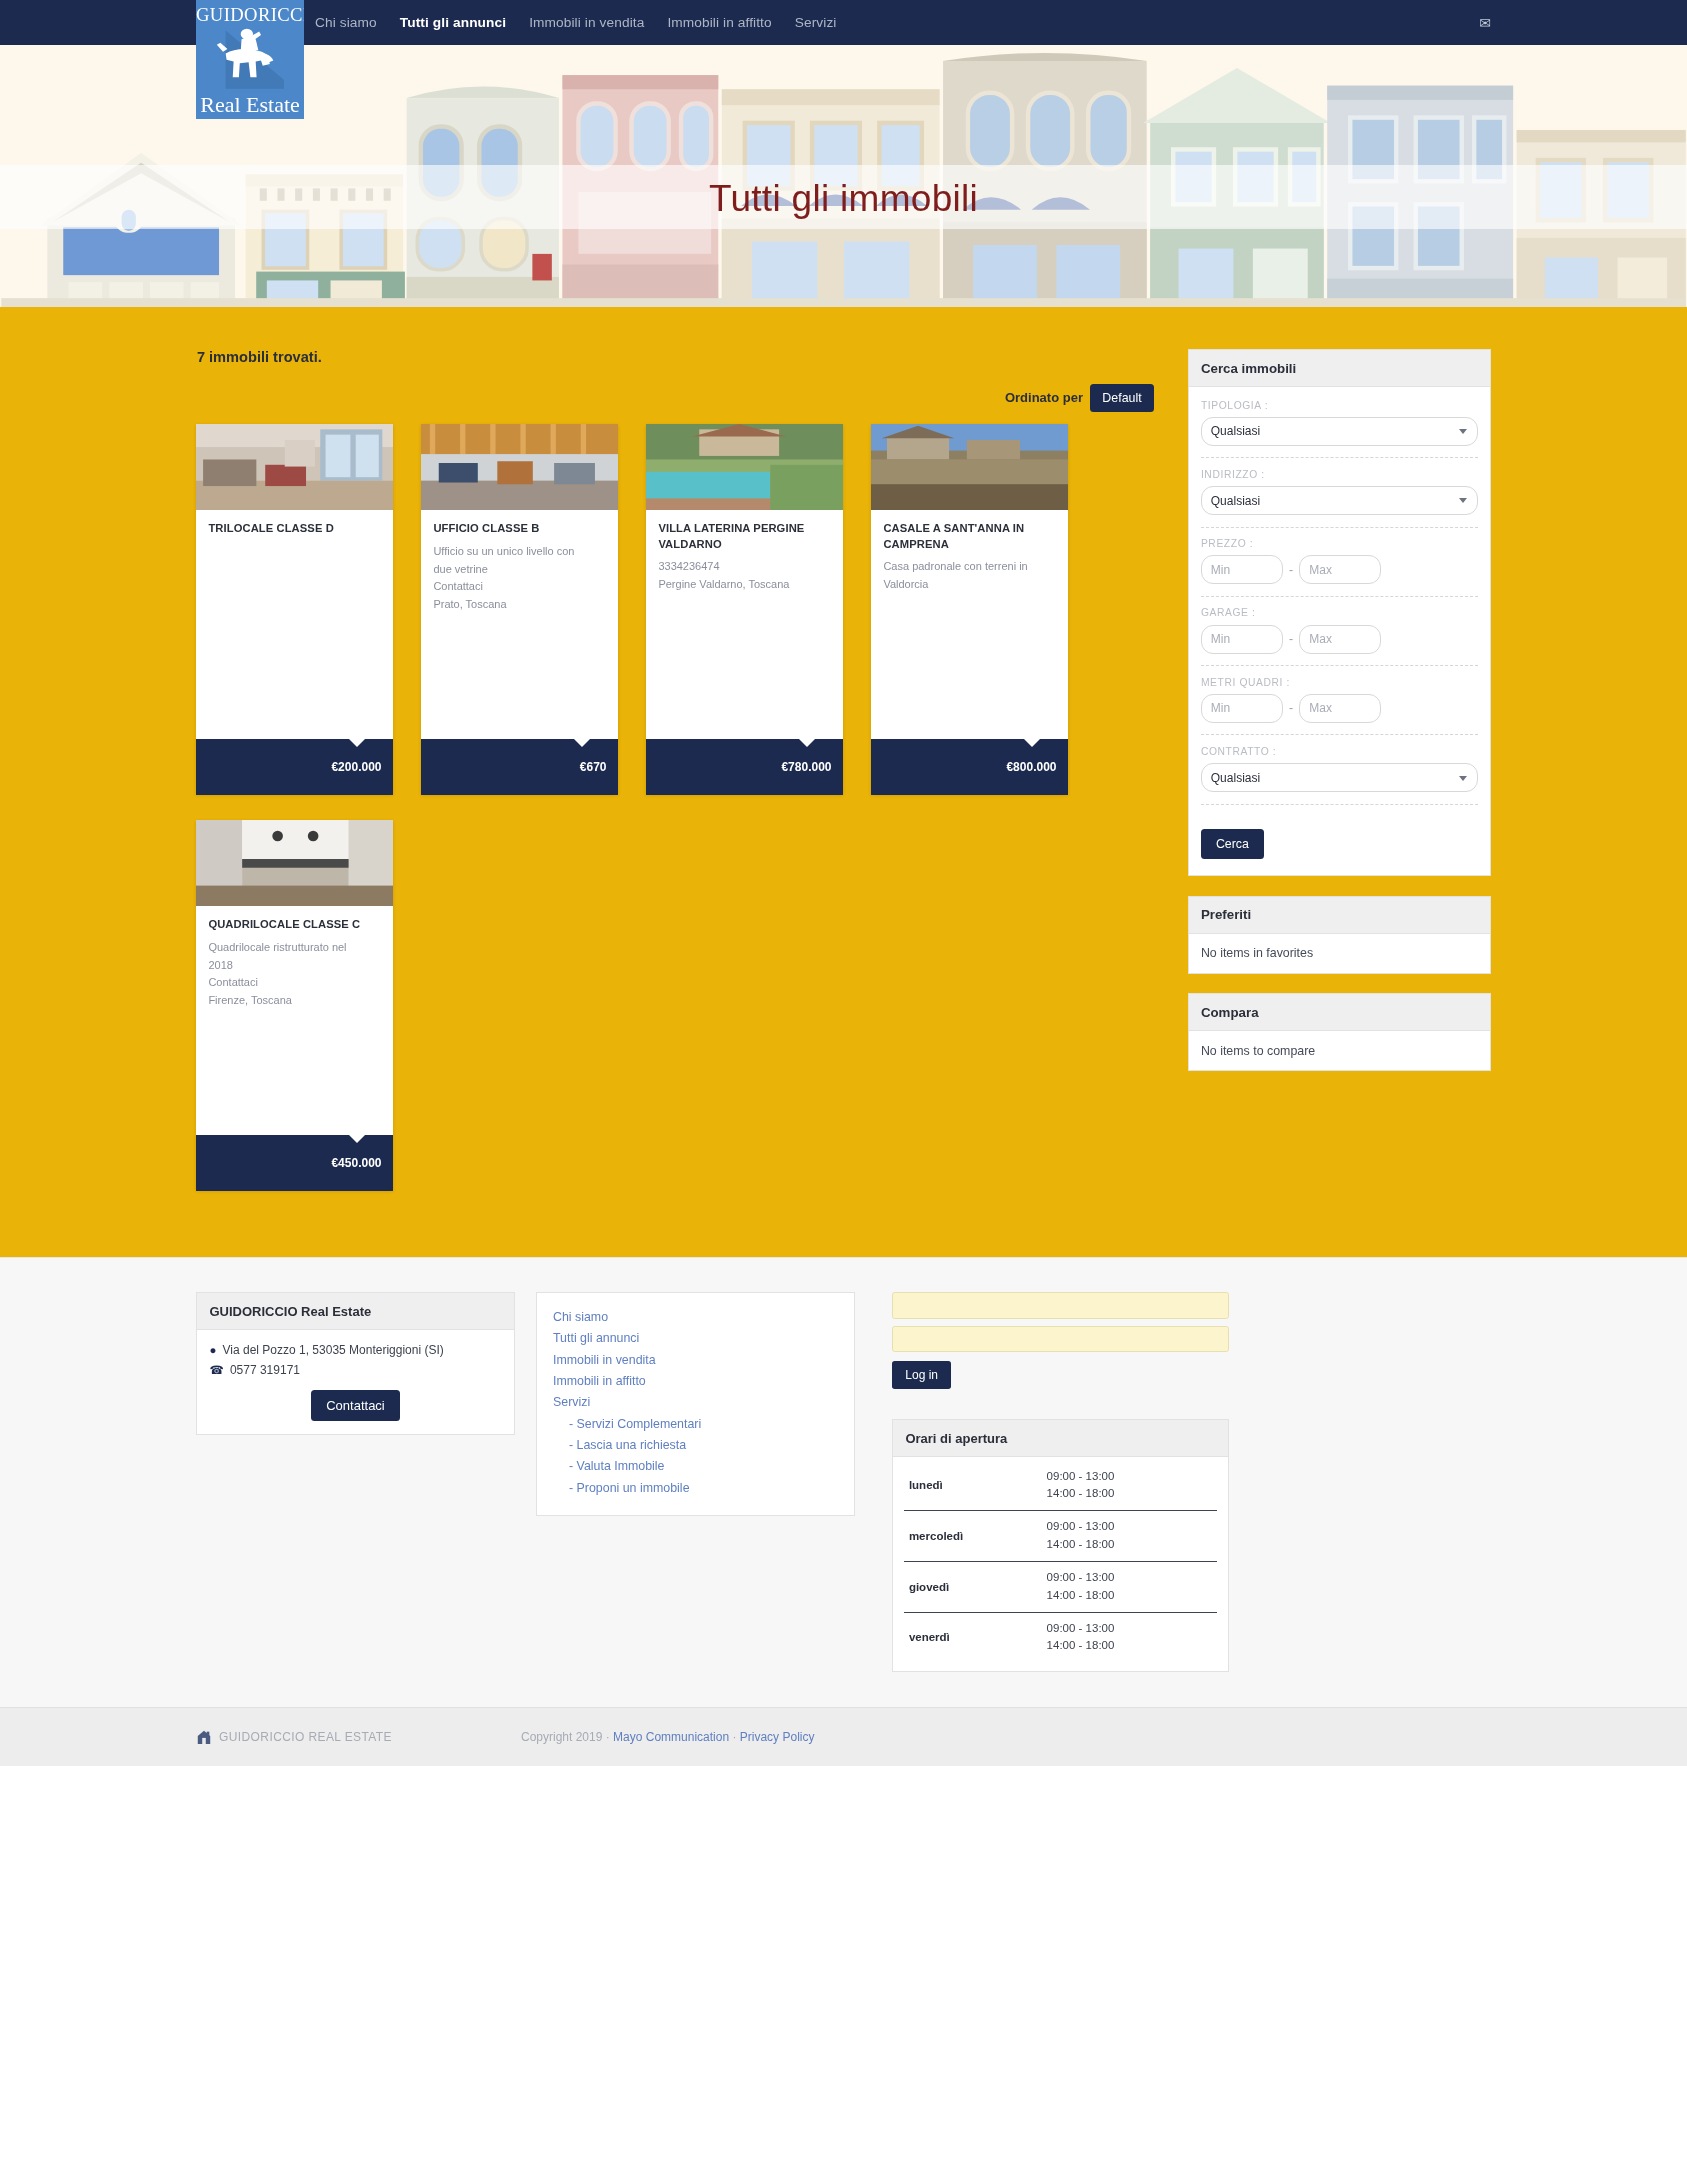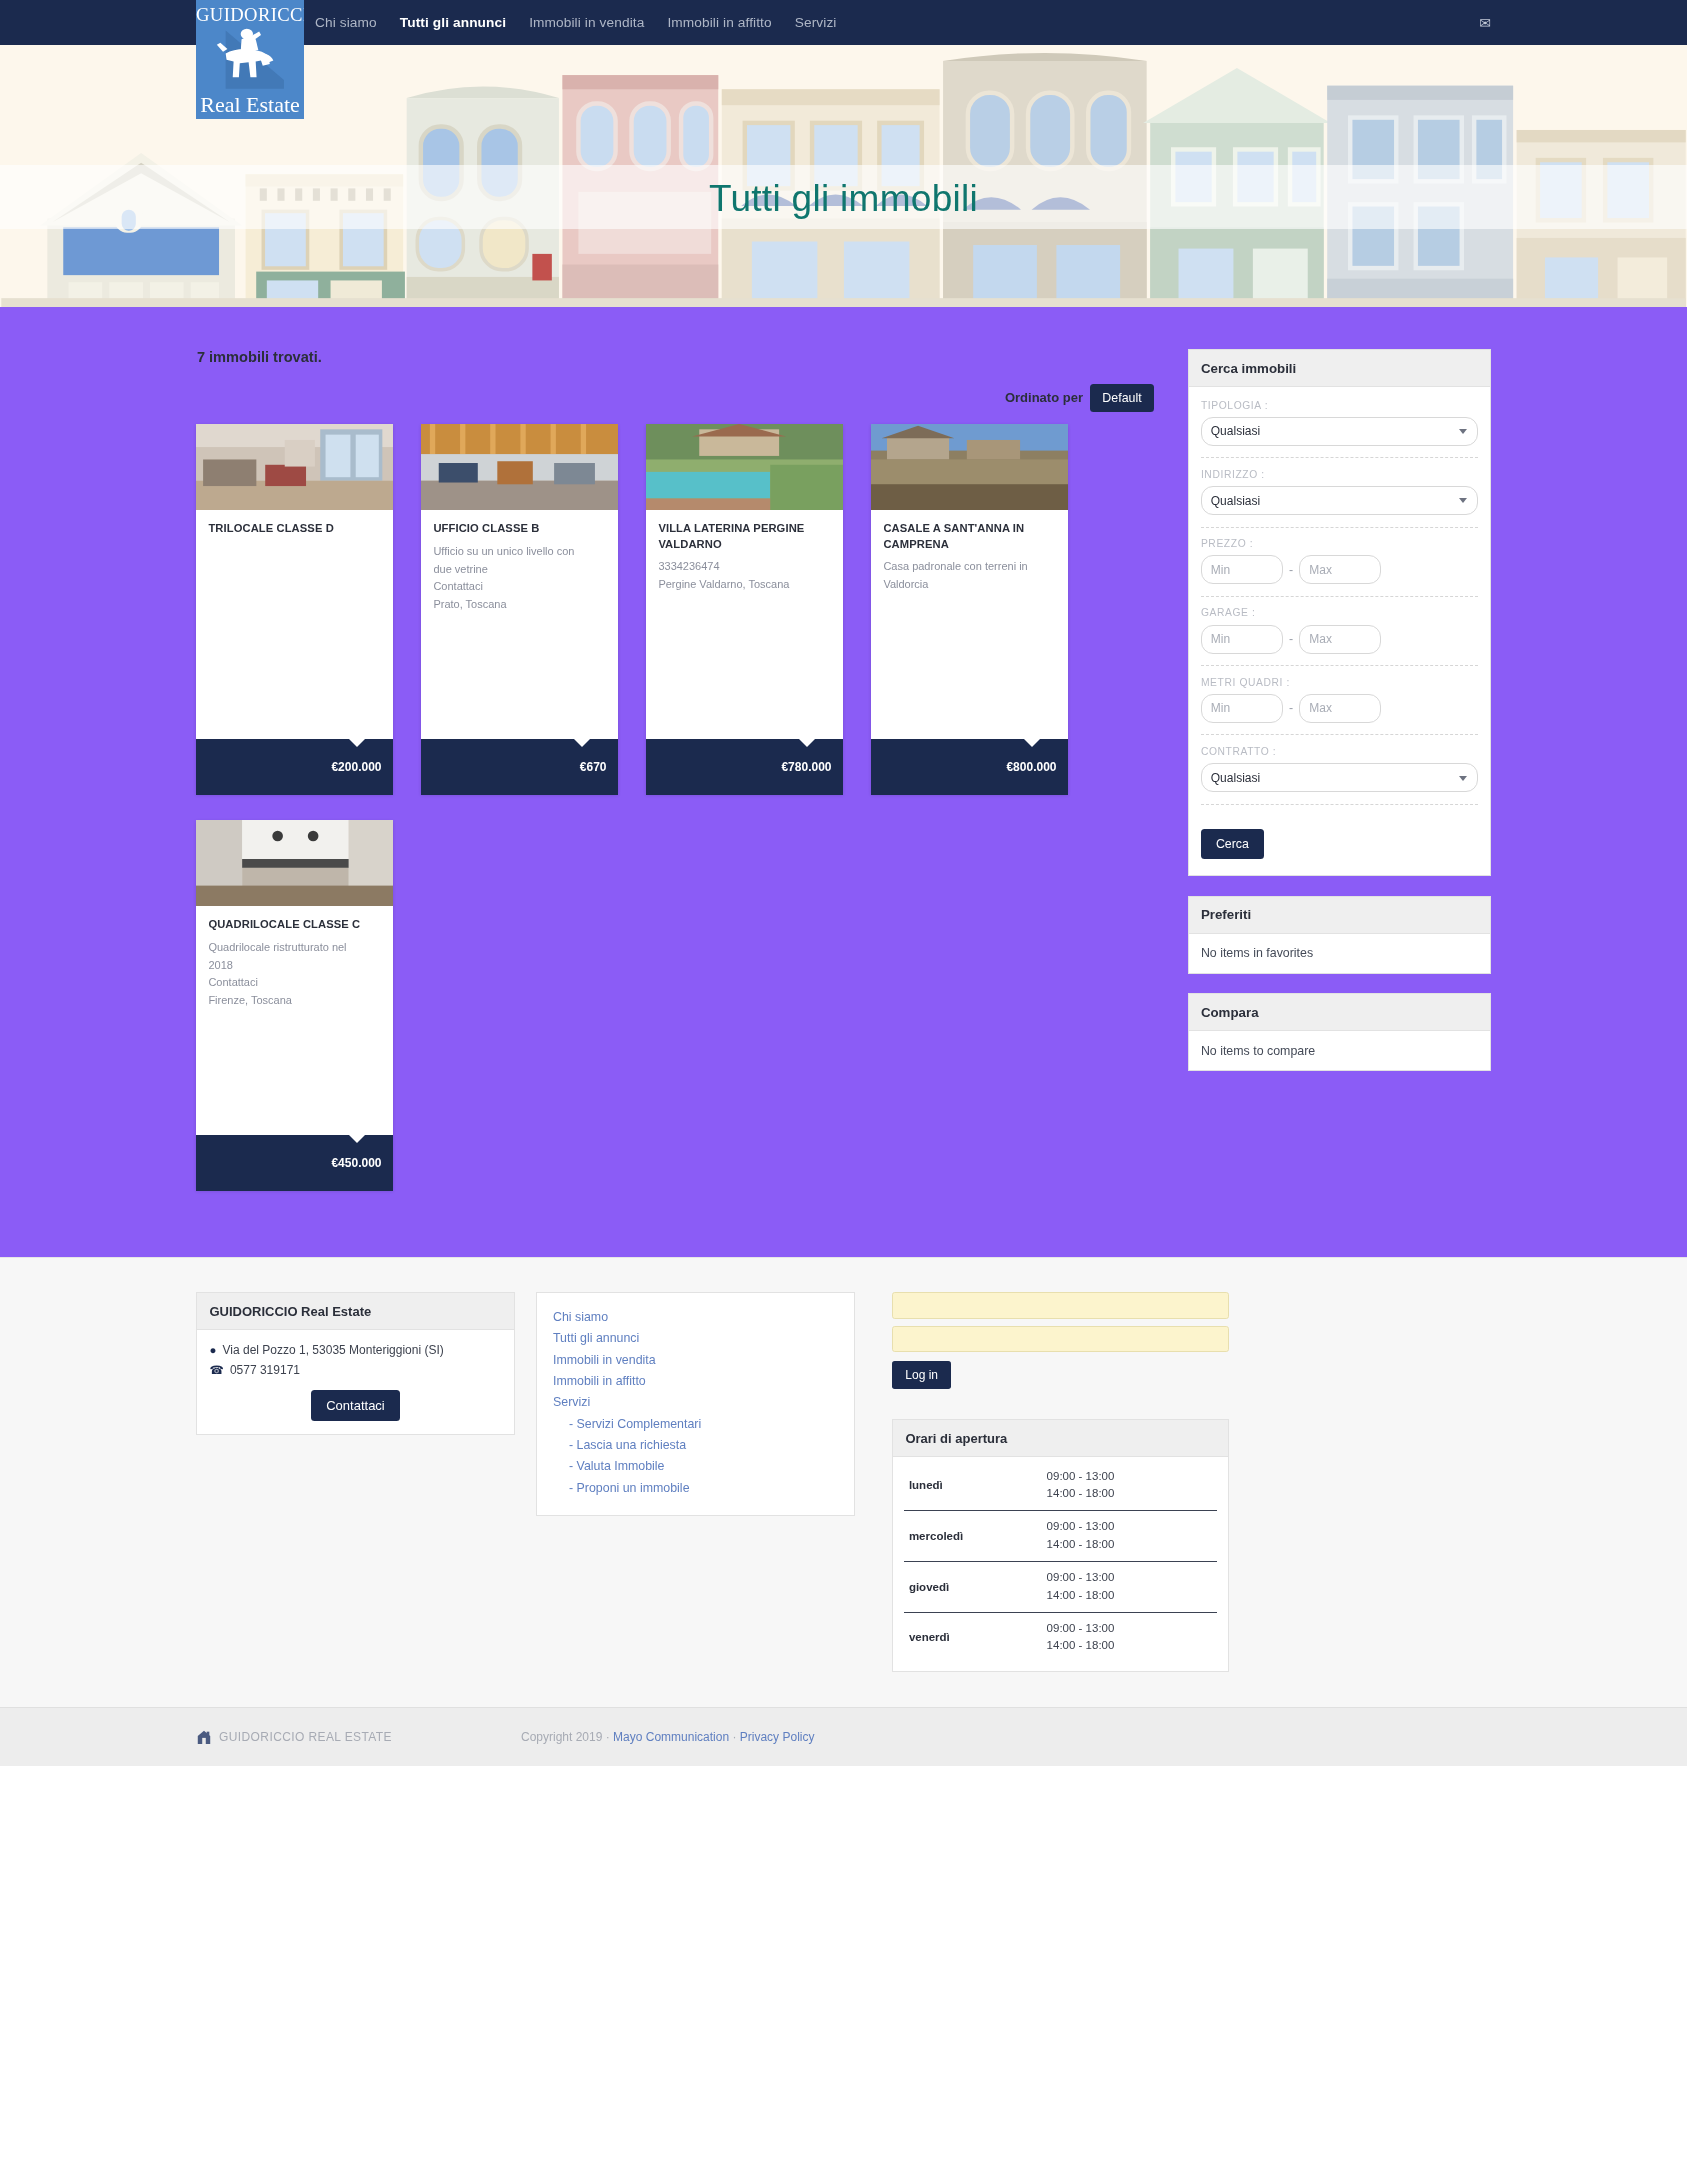--- a/index.html
+++ b/index.html
@@ -92,27 +92,27 @@
     height: 64px;
     background: rgba(255,255,255,0.62);
     pointer-events: none;
   }
   .hero-title {
     position: absolute;
     left: 0; right: 0;
     top: 133px;
     text-align: center;
     font-size: 37px;
-    color: #0f766e;
+    color: #7f1d1d;
     font-weight: normal;
     letter-spacing: 0.3px;
   }
 
   
-  .main-wrap { background: #8b5cf6; padding: 0 0 41px 0; }
+  .main-wrap { background: #eab308; padding: 0 0 41px 0; }
   .container { width: 1295px; margin: 0 auto; position: relative; }
   .columns { display: flex; gap: 0; align-items: flex-start; }
   .col-left { width: 972px; padding-top: 42px; }
   .col-right { width: 323px; padding-top: 42px; padding-left: 19.5px; }
 
   .found-count {
     font-size: 14.6px;
     font-weight: bold;
     color: #2b2f3a;
     margin-left: 0.9px;

